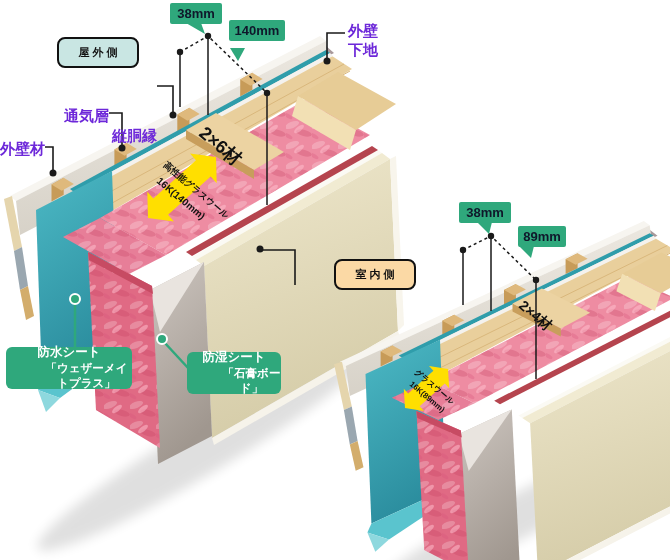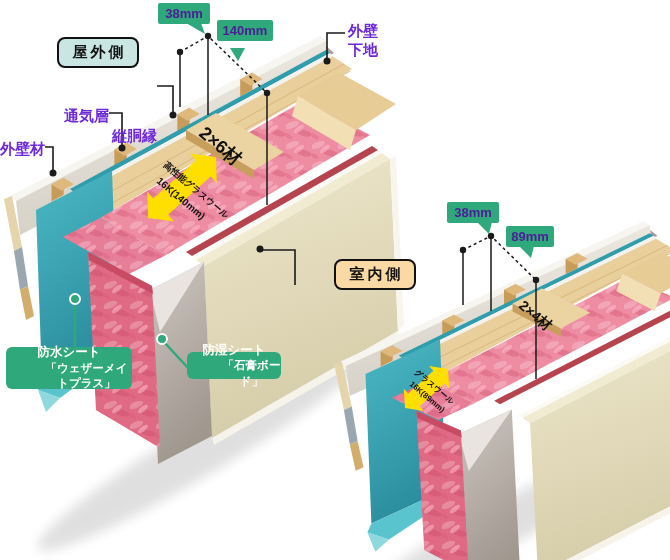--- a/index.html
+++ b/index.html
@@ -3,24 +3,24 @@
 <meta charset="utf-8">
 <style>
   html,body{margin:0;padding:0;background:#fff;}
   .stage{position:relative;width:670px;height:560px;background:#ffffff;overflow:hidden;
          font-family:"Liberation Sans","DejaVu Sans",sans-serif;}
   .stage svg{position:absolute;left:0;top:0;}
   .lbl{position:absolute;font-weight:bold;color:#6d28d9;font-size:15px;line-height:1.25;white-space:nowrap;}
   .lbl.right{text-align:right;}
   .lbl.center{text-align:center;}
   .badge-side{position:absolute;display:flex;align-items:center;justify-content:center;
-              border:2.5px solid #111;border-radius:8px;font-weight:bold;font-size:15px;
+              border:2.5px solid #111;border-radius:8px;font-weight:bold;font-size:11px;
               letter-spacing:3px;text-indent:3px;color:#111;box-sizing:border-box;}
   .badge-dim{position:absolute;display:flex;align-items:center;justify-content:center;
-             color:#4c1d95;font-weight:bold;font-size:13px;border-radius:2px;}
+             color:#0f172a;font-weight:bold;font-size:13px;border-radius:2px;margin-left:12px;}
   .badge-green{position:absolute;display:flex;flex-direction:column;align-items:center;justify-content:center;
                color:#fff;font-weight:bold;text-align:center;border-radius:6px;line-height:1.35;}
   .badge-green .l1{font-size:12.5px;}
   .badge-green .l2{font-size:11.5px;margin-left:35px;}
   .svgtext{font-weight:bold;fill:#111;}
 </style>
 </head>
 <body>
 
 <div class="stage">
@@ -221,18 +221,18 @@
   <div>下地</div>
 </div>
 <div class="lbl right" style="left:105px;top:79px;width:52px;margin-top:48px;">縦胴縁</div>
 <div class="lbl right" style="left:57px;top:107px;width:52px;">通気層</div>
 <div class="lbl right" style="left:0px;top:140px;width:45px;">外壁材</div>
 
 <div class="badge-green accent-bg" style="left: 6px; top: 347px; width: 126px; height: 42px; background: rgb(47, 168, 124);">
   <span class="l1">防水シート</span>
   <span class="l2">「ウェザーメイトプラス」</span>
 </div>
-<div class="badge-green accent-bg" style="left: 187px; top: 352px; width: 94px; height: 27px; background: rgb(47, 168, 124);">
+<div class="badge-green accent-bg" style="left: 187px; top: 352px; width: 94px; height: 42px; background: rgb(47, 168, 124);">
   <span class="l1">防湿シート</span>
   <span class="l2">「石膏ボード」</span>
 </div>
 
 </div>
 
 </body></html>

